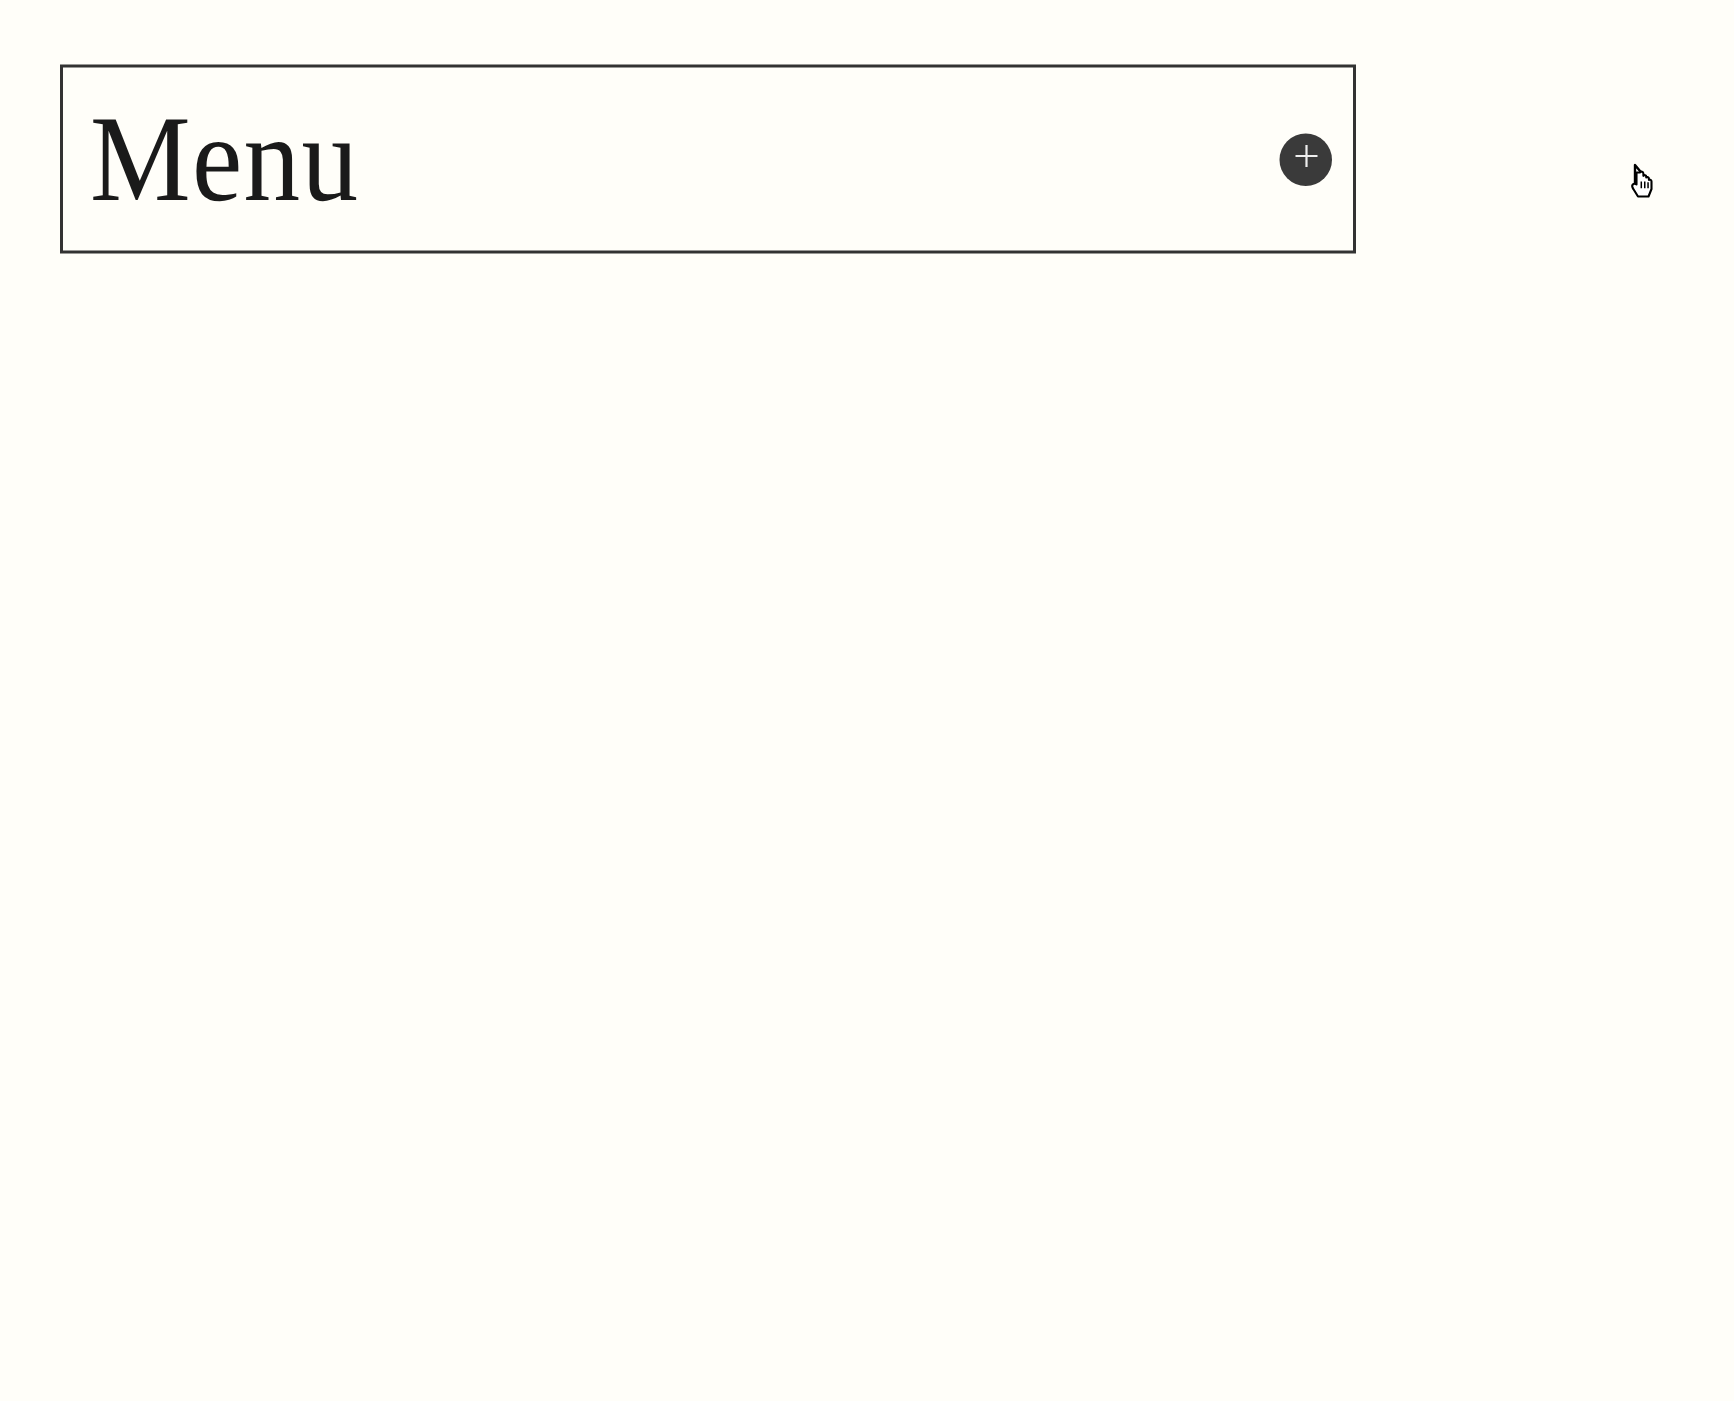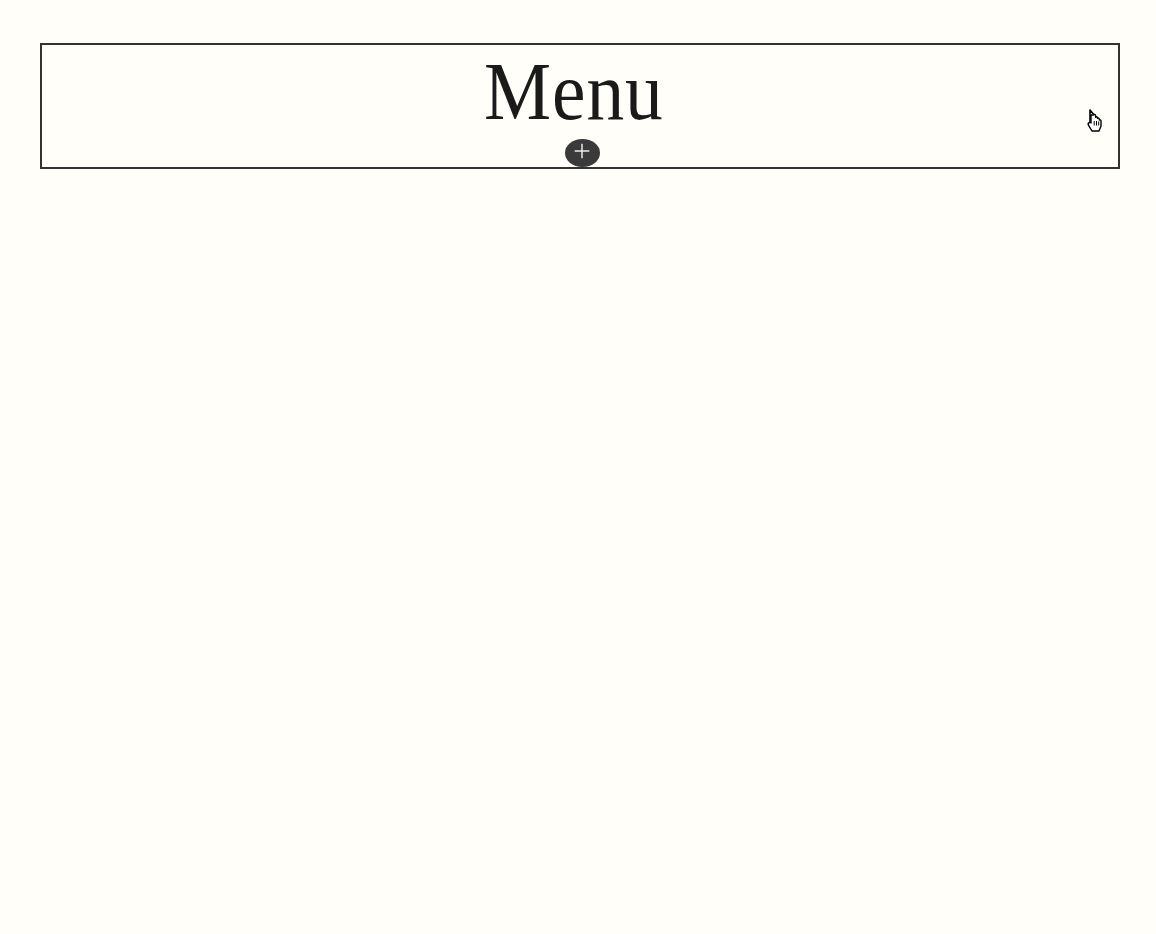--- a/index.html
+++ b/index.html
@@ -10,30 +10,29 @@
     body {
       width: 1156px;
       height: 934px;
       background: #fffef9;
       position: relative;
     }
     .menu-panel {
       position: absolute;
       left: 40px;
       top: 43px;
-      width: 1080px;
+      width: 864px;
       height: 126px;
       border: 2px solid #333;
       background: #fffef9;
       display: flex;
       align-items: center;
       justify-content: space-between;
       padding-left: 18px;
       padding-right: 14px;
-      flex-direction: column;
     }
     .menu-title {
       font-size: 82px;
       color: #1a1a1a;
       letter-spacing: 1px;
       font-weight: 400;
       font-family: "Comic Sans MS", "Comic Sans", cursive;
       transform: scaleX(0.92);
       transform-origin: left center;
     }

